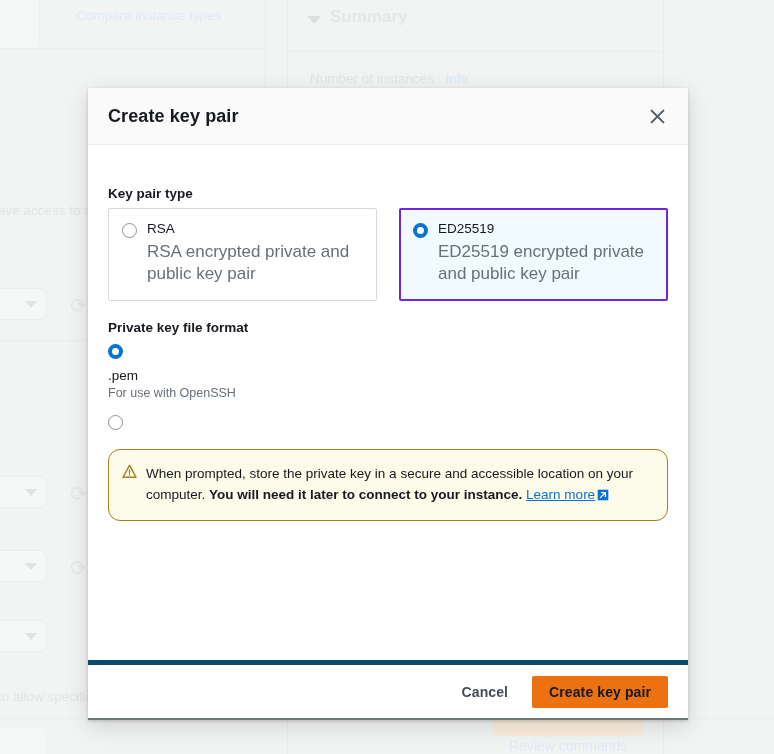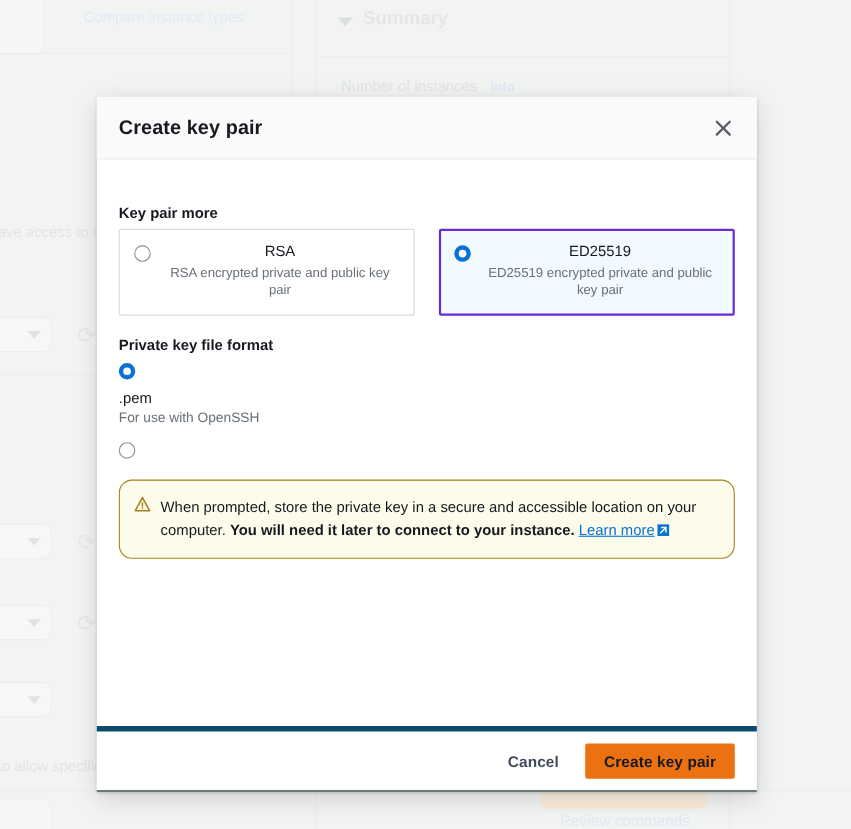--- a/index.html
+++ b/index.html
@@ -187,29 +187,29 @@
     display: flex;
     gap: 10px;
     cursor: pointer;
     min-height: 74px;
   }
   .tile.selected {
     border: 2px solid #6d28d9;
     background: #f1faff;
     padding: 11px 13px 13px 12px;
   }
-  .tile-texts { flex: 1 1 auto; text-align: center; }
+  .tile-texts { flex: 1 1 auto; }
   .tile-name {
     font-size: 13.5px;
     color: #16191f;
     line-height: 1.15;
     margin-bottom: 4px;
   }
   .tile-desc {
-    font-size: 12px;
+    font-size: 17px;
     color: #687078;
     line-height: 1.33;
   }
 
   
   .radio {
     flex: 0 0 auto;
     width: 15px; height: 15px;
     border-radius: 50%;
     border: 1.6px solid #879596;
@@ -378,21 +378,21 @@
       <svg width="15" height="15" viewBox="0 0 15 15" aria-hidden="true">
         <path d="M1.6 1.6 L13.4 13.4 M13.4 1.6 L1.6 13.4" stroke="#545b64" stroke-width="2" stroke-linecap="round" fill="none"></path>
       </svg>
     </button>
   </div>
 
   <div id="modal-body">
 
 
     <div class="section">
-      <div class="section-title">Key pair more</div>
+      <div class="section-title">Key pair type</div>
       <div class="tile-row">
 
         <div class="tile">
           <span class="radio"></span>
           <span class="tile-texts">
             <span class="tile-name" style="display:block;">RSA</span>
             <span class="tile-desc" style="display:block;">RSA encrypted private and public key pair</span>
           </span>
         </div>
 

